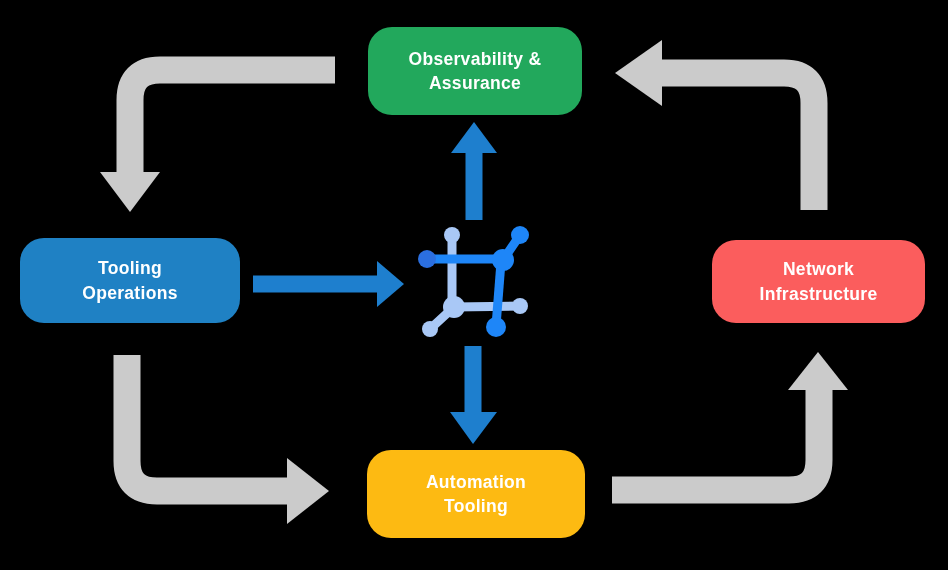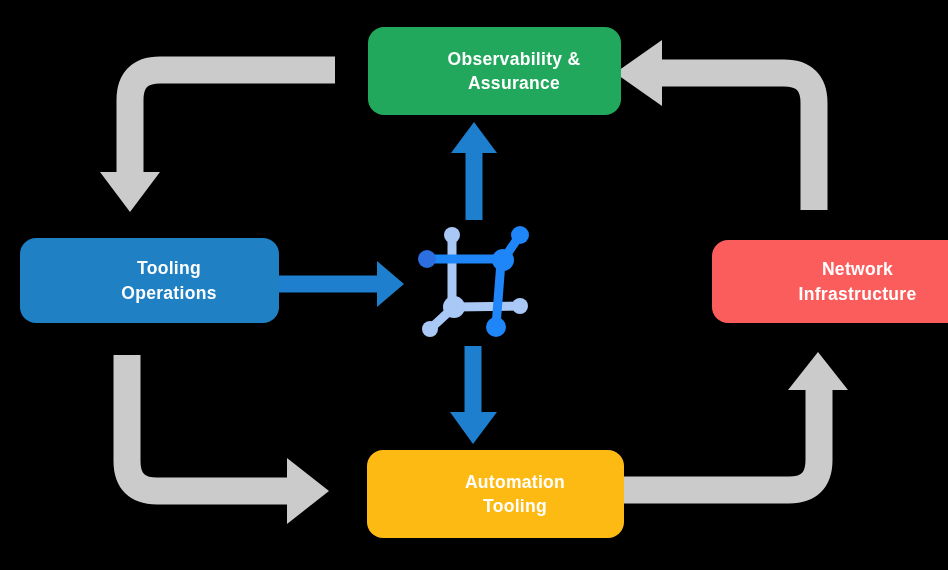--- a/index.html
+++ b/index.html
@@ -1,20 +1,20 @@
 <!DOCTYPE html>
 <html><head>
 <meta charset="utf-8">
 <style>
   html,body{margin:0;padding:0;background:#000;}
   .stage{position:relative;width:948px;height:570px;background:#000;overflow:hidden;
          font-family:"Liberation Sans",sans-serif;}
   .layer{position:absolute;left:0;top:0;}
-  .node{position:absolute;border-radius:16px;display:flex;align-items:center;justify-content:center;
-        color:#fff;font-weight:700;font-size:17.5px;letter-spacing:.3px;text-align:center;line-height:1.38;padding-left:39px;}
+  .node{position:absolute;border-radius:24px;display:flex;align-items:center;justify-content:center;
+        color:#fff;font-weight:700;font-size:17.5px;letter-spacing:.3px;text-align:center;line-height:1.38;}
   .node span{display:block;}
   .node-green{left:368px;top:27px;width:214px;height:88px;}
   .node-green span{max-width:175px;}
   .node-blue{left:20px;top:238px;width:220px;height:85px;}
   .node-blue span{max-width:150px;}
   .node-red{left:712px;top:240px;width:213px;height:83px;}
   .node-red span{max-width:160px;}
   .node-yellow{left:367px;top:450px;width:218px;height:88px;}
   .node-yellow span{max-width:140px;}
   .gray-shaft{fill:none;stroke-width:27;}

